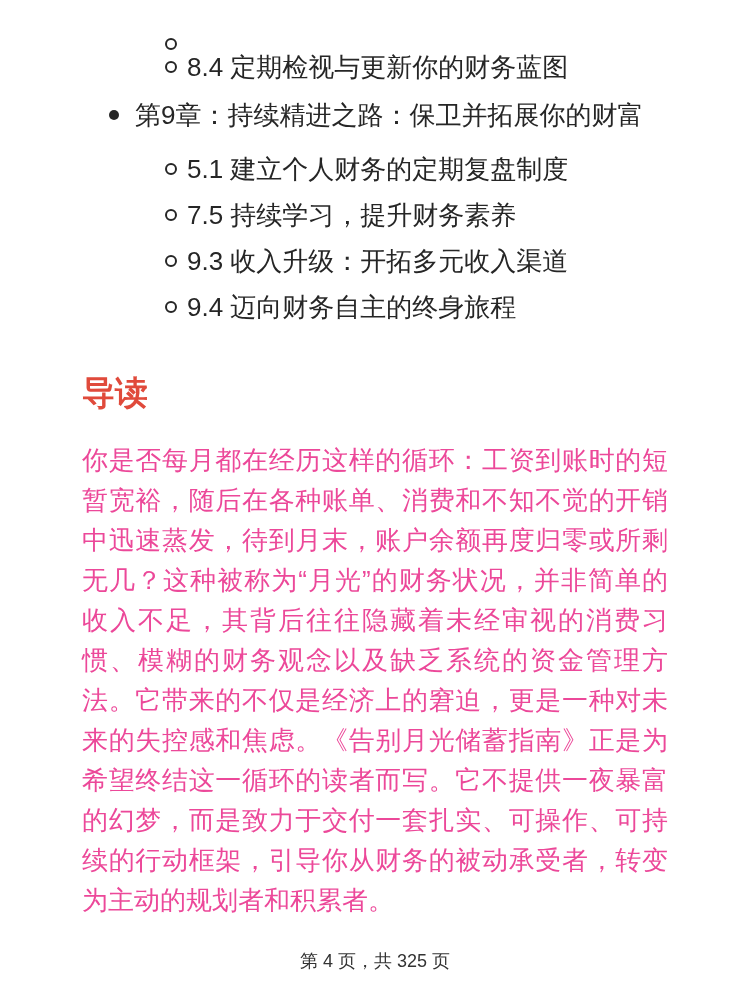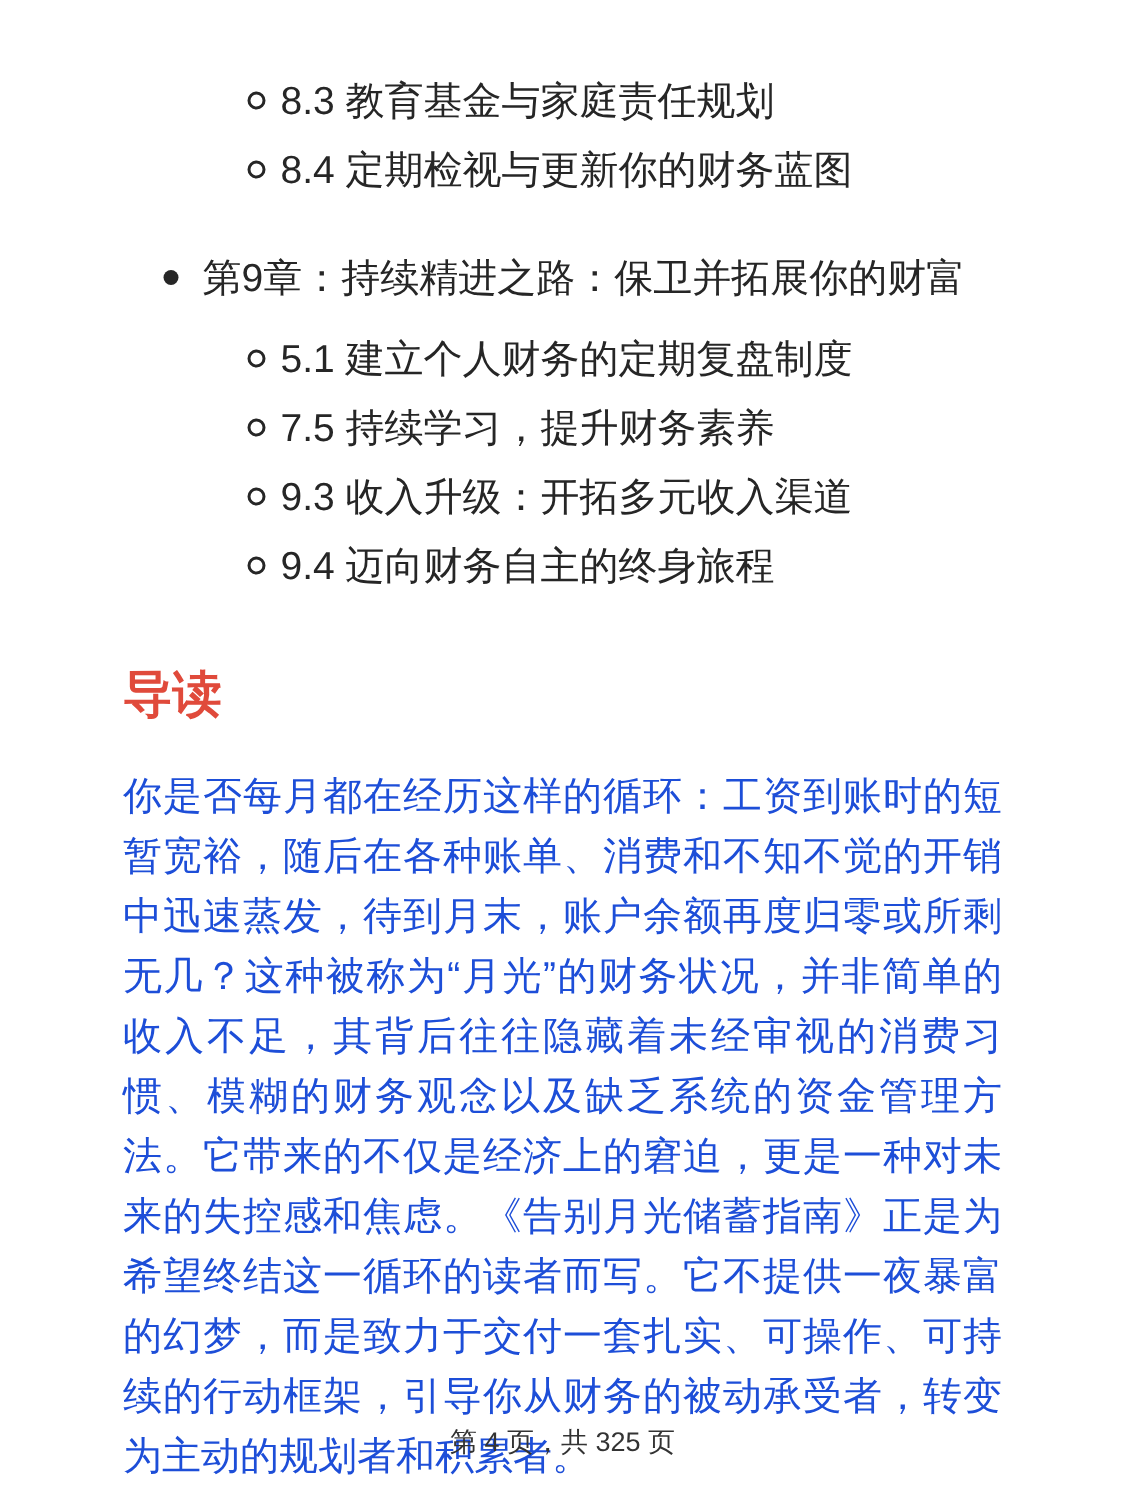--- a/index.html
+++ b/index.html
@@ -27,21 +27,21 @@
     margin-top: 44px;
   }
   .toc-item {
     position: relative;
     line-height: 46px;
     font-size: 26px;
     white-space: nowrap;
   }
   .toc-item.lvl1 {
     padding-left: 53px;
-    margin-top: 26px;
+    margin-top: 2px;
     margin-bottom: 8px;
   }
   .toc-item.lvl2 {
     padding-left: 105px;
   }
   .bullet {
     position: absolute;
     top: 50%;
     transform: translateY(-50%);
     box-sizing: border-box;
@@ -68,21 +68,21 @@
     line-height: 40px;
     color: #e04a3b;
   }
   
   .intro-paragraph {
     margin-top: 26px;
     font-size: 26px;
     line-height: 40px;
     text-align: justify;
     text-justify: inter-ideograph;
-    color: #1d4ed8;
+    color: #ec4899;
   }
   
   .footer {
     position: absolute;
     left: 0;
     right: 0;
     bottom: 30px;
     text-align: center;
     font-size: 18px;
     line-height: 18px;
@@ -91,21 +91,20 @@
 </style>
 </head>
 <body>
 
 <div class="page">
   <div class="content">
 
     <div class="toc">
       <div class="toc-item lvl2">
         <span class="bullet circle"></span>
-        <span>8.3 教育基金与家庭责任规划</span>
       </div>
       <div class="toc-item lvl2">
         <span class="bullet circle"></span>
         <span>8.4 定期检视与更新你的财务蓝图</span>
       </div>
       <div class="toc-item lvl1">
         <span class="bullet disc"></span>
         <span>第9章：持续精进之路：保卫并拓展你的财富</span>
       </div>
       <div class="toc-item lvl2">

